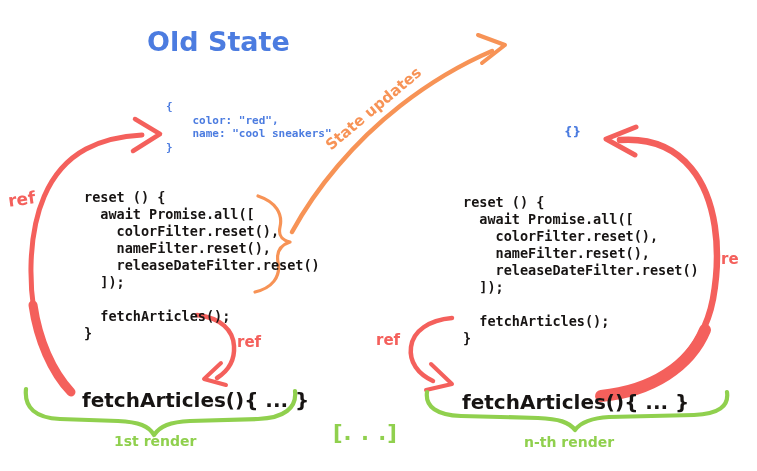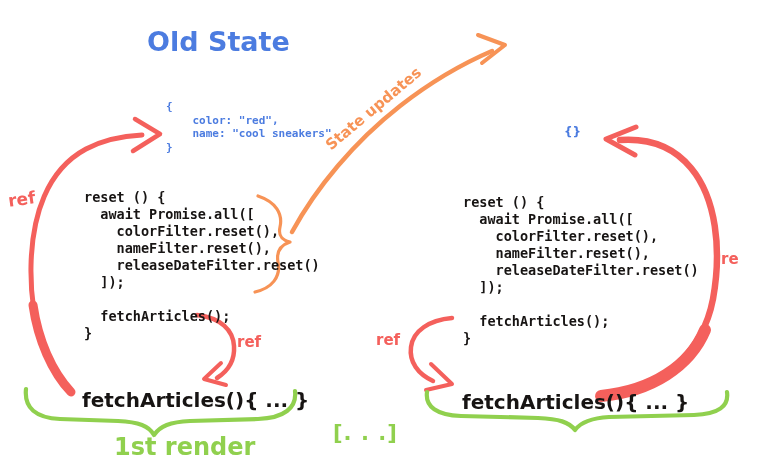--- a/index.html
+++ b/index.html
@@ -7,21 +7,21 @@
     position:relative;width:738px;height:471px;background:#fff;overflow:hidden;
     font-family:"DejaVu Sans","Liberation Sans",sans-serif;
   }
   .abs{position:absolute;white-space:pre;}
   .title{font-size:27px;font-weight:bold;color:var(--c-blue);letter-spacing:0px;}
   .code{font-size:13.5px;line-height:17px;font-weight:bold;color:var(--c-ink);margin:0;}
   .json{font-size:11px;line-height:13.5px;font-weight:bold;color:var(--c-blue);margin:0;}
   .fetchline{font-size:20px;font-weight:bold;color:var(--c-ink);}
   .ref{font-size:15px;font-weight:bold;color:var(--c-red);}
   .ref-big{font-size:17px;font-weight:bold;color:var(--c-red);}
-  .greenlbl{font-size:24px;font-weight:bold;color:var(--c-green);}
+  .greenlbl{font-size:14px;font-weight:bold;color:var(--c-green);}
   .dots{font-size:21px;font-weight:bold;color:var(--c-green);letter-spacing:1px;}
   .stateupd{font-size:15px;font-weight:bold;color:var(--c-orange);
     transform:rotate(-40deg);transform-origin:0 0;}
   .braces{font-size:12px;font-weight:bold;color:var(--c-blue);}
   svg.overlay{position:absolute;left:0;top:0;}
   svg.overlay path{fill:none;stroke-linecap:round;stroke-linejoin:round;}
   .s-red{stroke:var(--c-red);}
   .s-orange{stroke:var(--c-orange);}
   .s-green{stroke:var(--c-green);}
 </style>
@@ -88,15 +88,16 @@
   <div class="abs fetchline" style="left:462px;top:390px;">fetchArticles(){ ... }</div>
 
   <div class="abs ref-big" style="left:8px;top:189px;transform:rotate(-8deg);">ref</div>
   <div class="abs ref" style="left:237px;top:333px;">ref</div>
   <div class="abs ref" style="left:376px;top:331px;">ref</div>
   <div class="abs ref" style="left:721px;top:250px;">ref</div>
 
   <div class="abs stateupd" style="left:322px;top:140px;">State updates</div>
 
   <div class="abs greenlbl" style="left:114px;top:433px;">1st render</div>
+  <div class="abs greenlbl" style="left:524px;top:434px;">n-th render</div>
   <div class="abs dots" style="left:333px;top:421px;">[. . .]</div>
 
 </div>
 
 </body></html>

